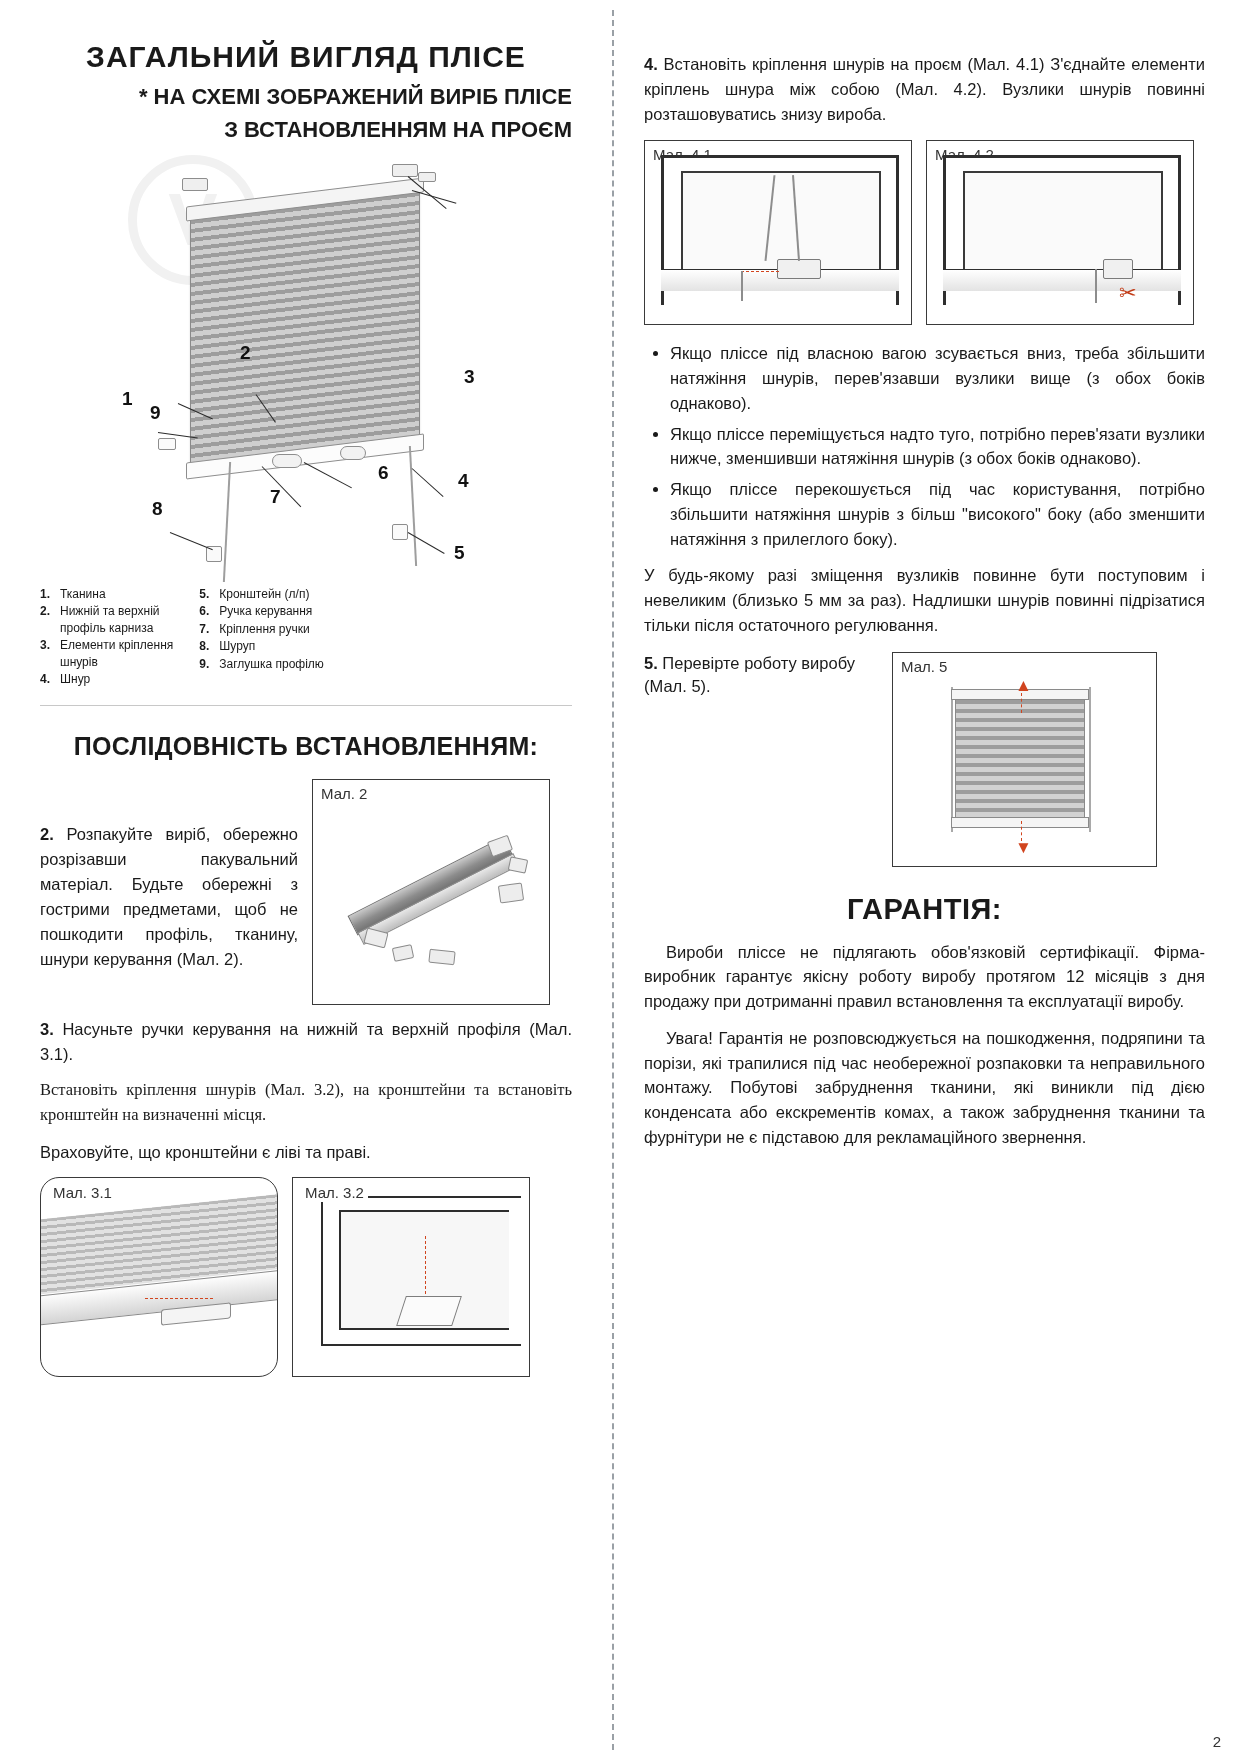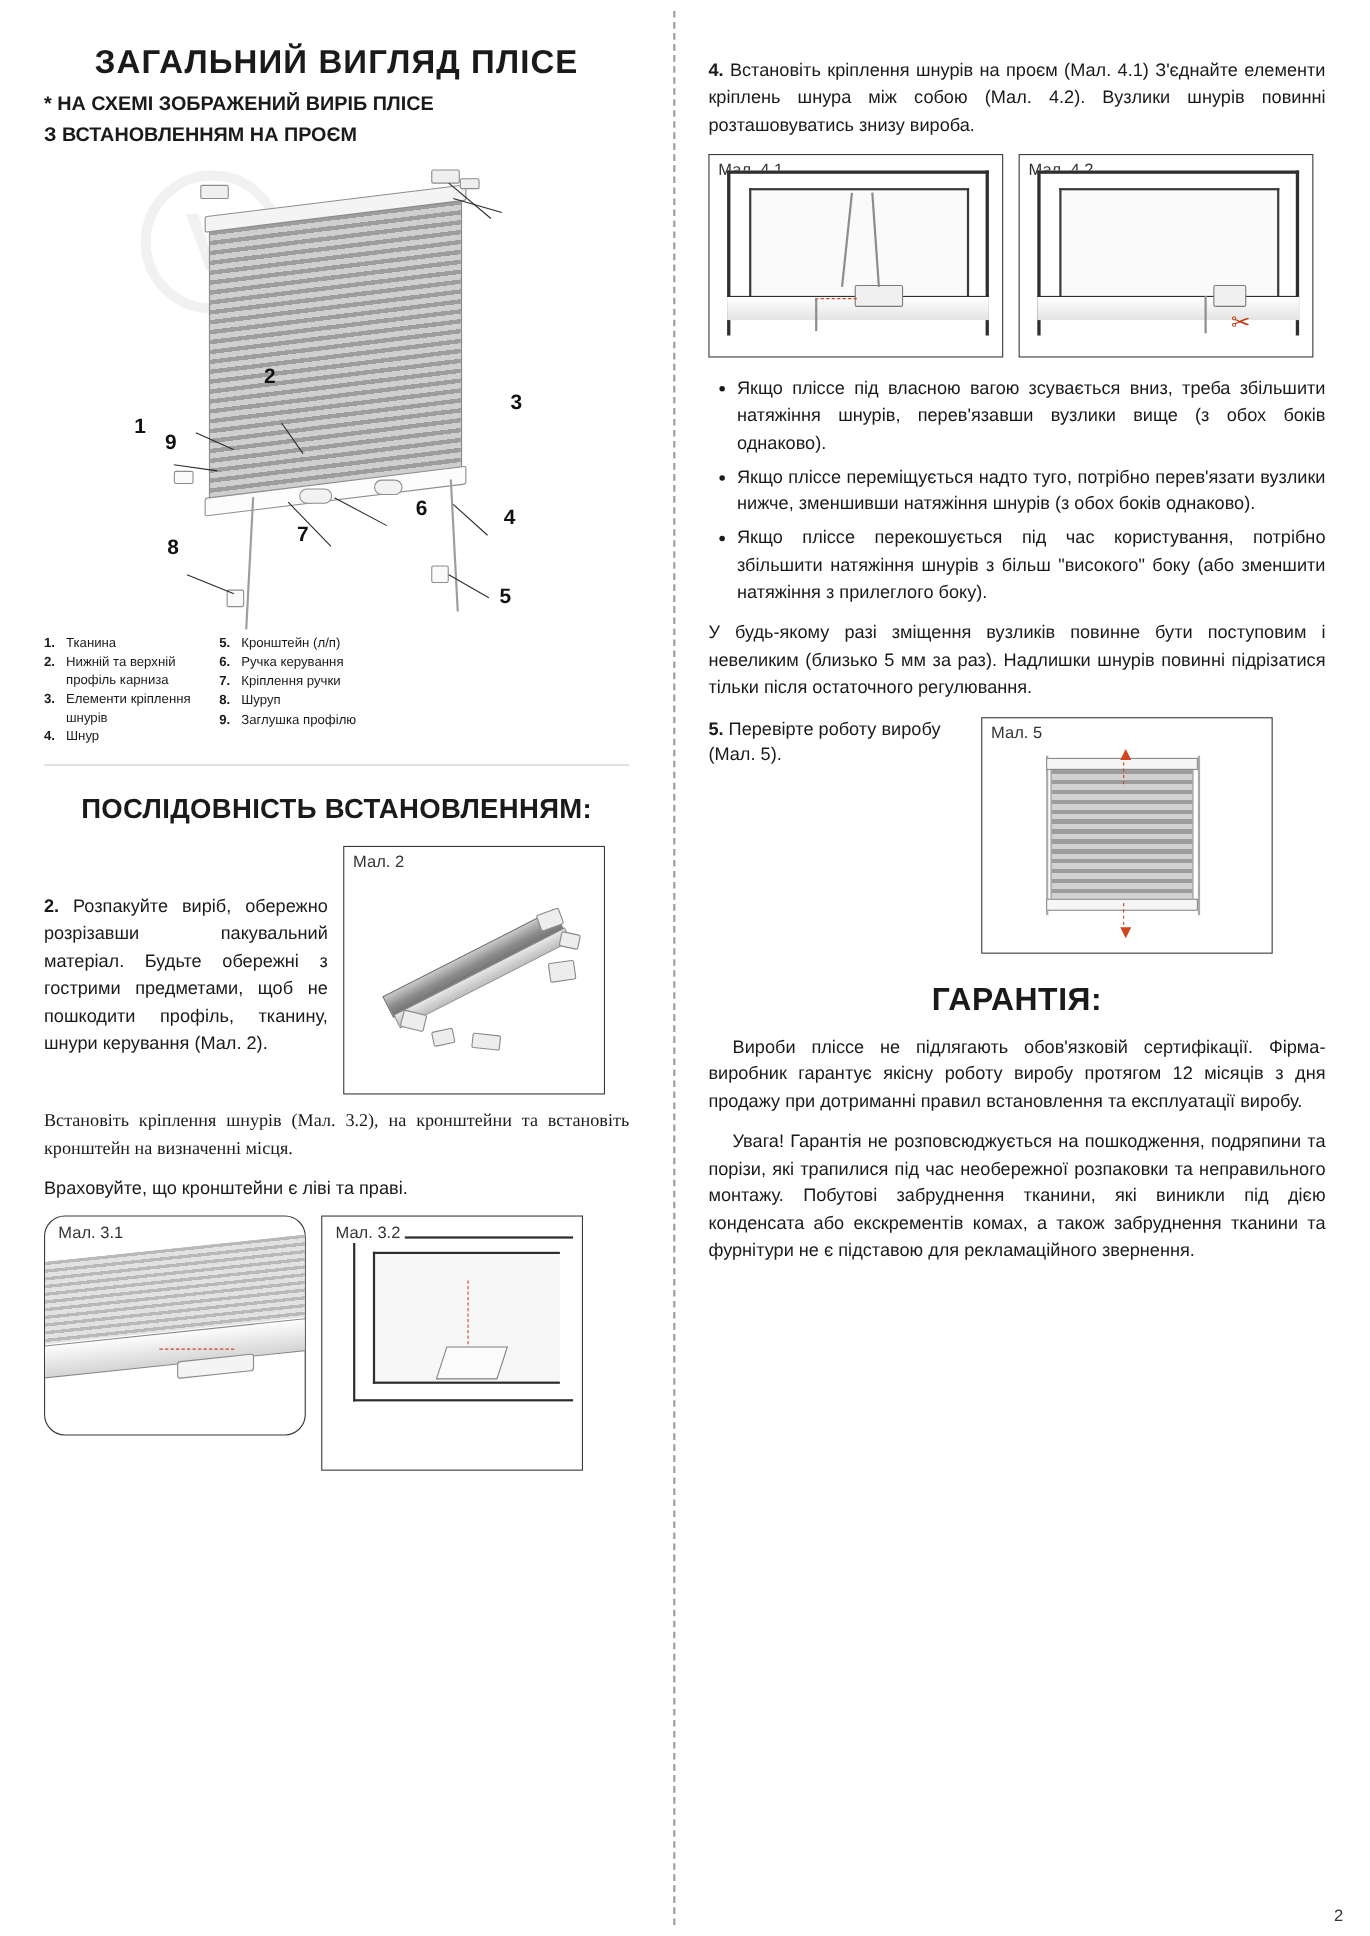--- a/index.html
+++ b/index.html
@@ -19,21 +19,21 @@
   .col-left  { width:612px; padding:30px 40px 20px 40px; position:relative; }
   .divider   { width:2px; margin:10px 0; border-left:2px dashed #9aa0a6; }
   .col-right { width:631px; padding:40px 40px 20px 30px; position:relative; }
 
   h1.title {
     font-size:30px; font-weight:bold; text-align:center;
     letter-spacing:1px; line-height:1.15;
     margin:10px 0 8px 0;
   }
   .subtitle {
-    font-size:18px; font-weight:bold; text-align:left;
+    font-size:22px; font-weight:bold; text-align:right;
     line-height:1.25; margin:0 0 6px 0;
   }
   h2.section {
     font-size:25px; font-weight:bold; text-align:center;
     margin:26px 0 18px 0; letter-spacing:0.3px;
   }
   h2.guarantee {
     font-size:29px; font-weight:bold; text-align:center;
     margin:26px 0 14px 0; letter-spacing:0.5px;
   }
@@ -130,21 +130,21 @@
     position:absolute; left:38px; top:112px; width:175px; height:14px;
     background:linear-gradient(to bottom,#e8e8e8,#bdbdbd);
     transform:rotate(-27deg); border:1px solid #8f8f8f;
   }
   .fig2 .pc {
     position:absolute; background:#ededed; border:1px solid #8a8a8a; border-radius:2px;
   }
 
   .figrow { display:flex; gap:14px; margin-top:12px; }
   .fig31 { width:238px; height:200px; overflow:hidden;border-radius:19px; }
-  .fig32 { width:238px; height:232px; overflow:hidden;text-align:right; }
+  .fig32 { width:238px; height:200px; overflow:hidden;text-align:right; }
   .fig31 .fabric {
     position:absolute; left:-10px; top:28px; width:270px; height:75px;
     background:repeating-linear-gradient(to bottom,#b9b9b9 0,#b9b9b9 3px,#e2e2e2 3px,#e2e2e2 7px);
     transform:skewY(-6deg);
   }
   .fig31 .prof {
     position:absolute; left:-10px; top:104px; width:270px; height:30px;
     background:linear-gradient(to bottom,#fdfdfd,#d4d4d4);
     border-top:1px solid #8a8a8a; border-bottom:1px solid #8a8a8a;
     transform:skewY(-6deg);
@@ -306,20 +306,24 @@
         <div class="pc" style="left:176px; top:58px; width:22px; height:16px; transform:rotate(-20deg);"></div>
         <div class="pc" style="left:196px; top:78px; width:18px; height:14px; transform:rotate(12deg);"></div>
         <div class="pc" style="left:186px; top:104px; width:24px; height:18px; transform:rotate(-8deg);"></div>
         <div class="pc" style="left:52px; top:150px; width:22px; height:16px; transform:rotate(14deg);"></div>
         <div class="pc" style="left:80px; top:166px; width:20px; height:14px; transform:rotate(-12deg);"></div>
         <div class="pc" style="left:116px; top:170px; width:26px; height:14px; transform:rotate(6deg);"></div>
       </div>
     </div>
 
     <div style="margin-top:12px;">
+      <p class="body" style="margin-bottom:2px;">
+        <b>3.</b>
+        <span>Насуньте ручки керування на нижній та верхній профіля (Мал. 3.1).</span>
+      </p>
       <p class="body" style="margin-bottom:2px;font-family:Liberation Serif, serif;">Встановіть кріплення шнурів (Мал. 3.2), на кронштейни та встановіть кронштейн на визначенні місця.</p>
       <p class="body">Враховуйте, що кронштейни є ліві та праві.</p>
     </div>
 
     <div class="figrow">
       <div class="figbox fig31">
         <div class="fabric"></div>
         <div class="prof"></div>
         <div class="hdl"></div>
         <div class="arrow-dash" style="left:104px; top:120px; width:68px;"></div>

